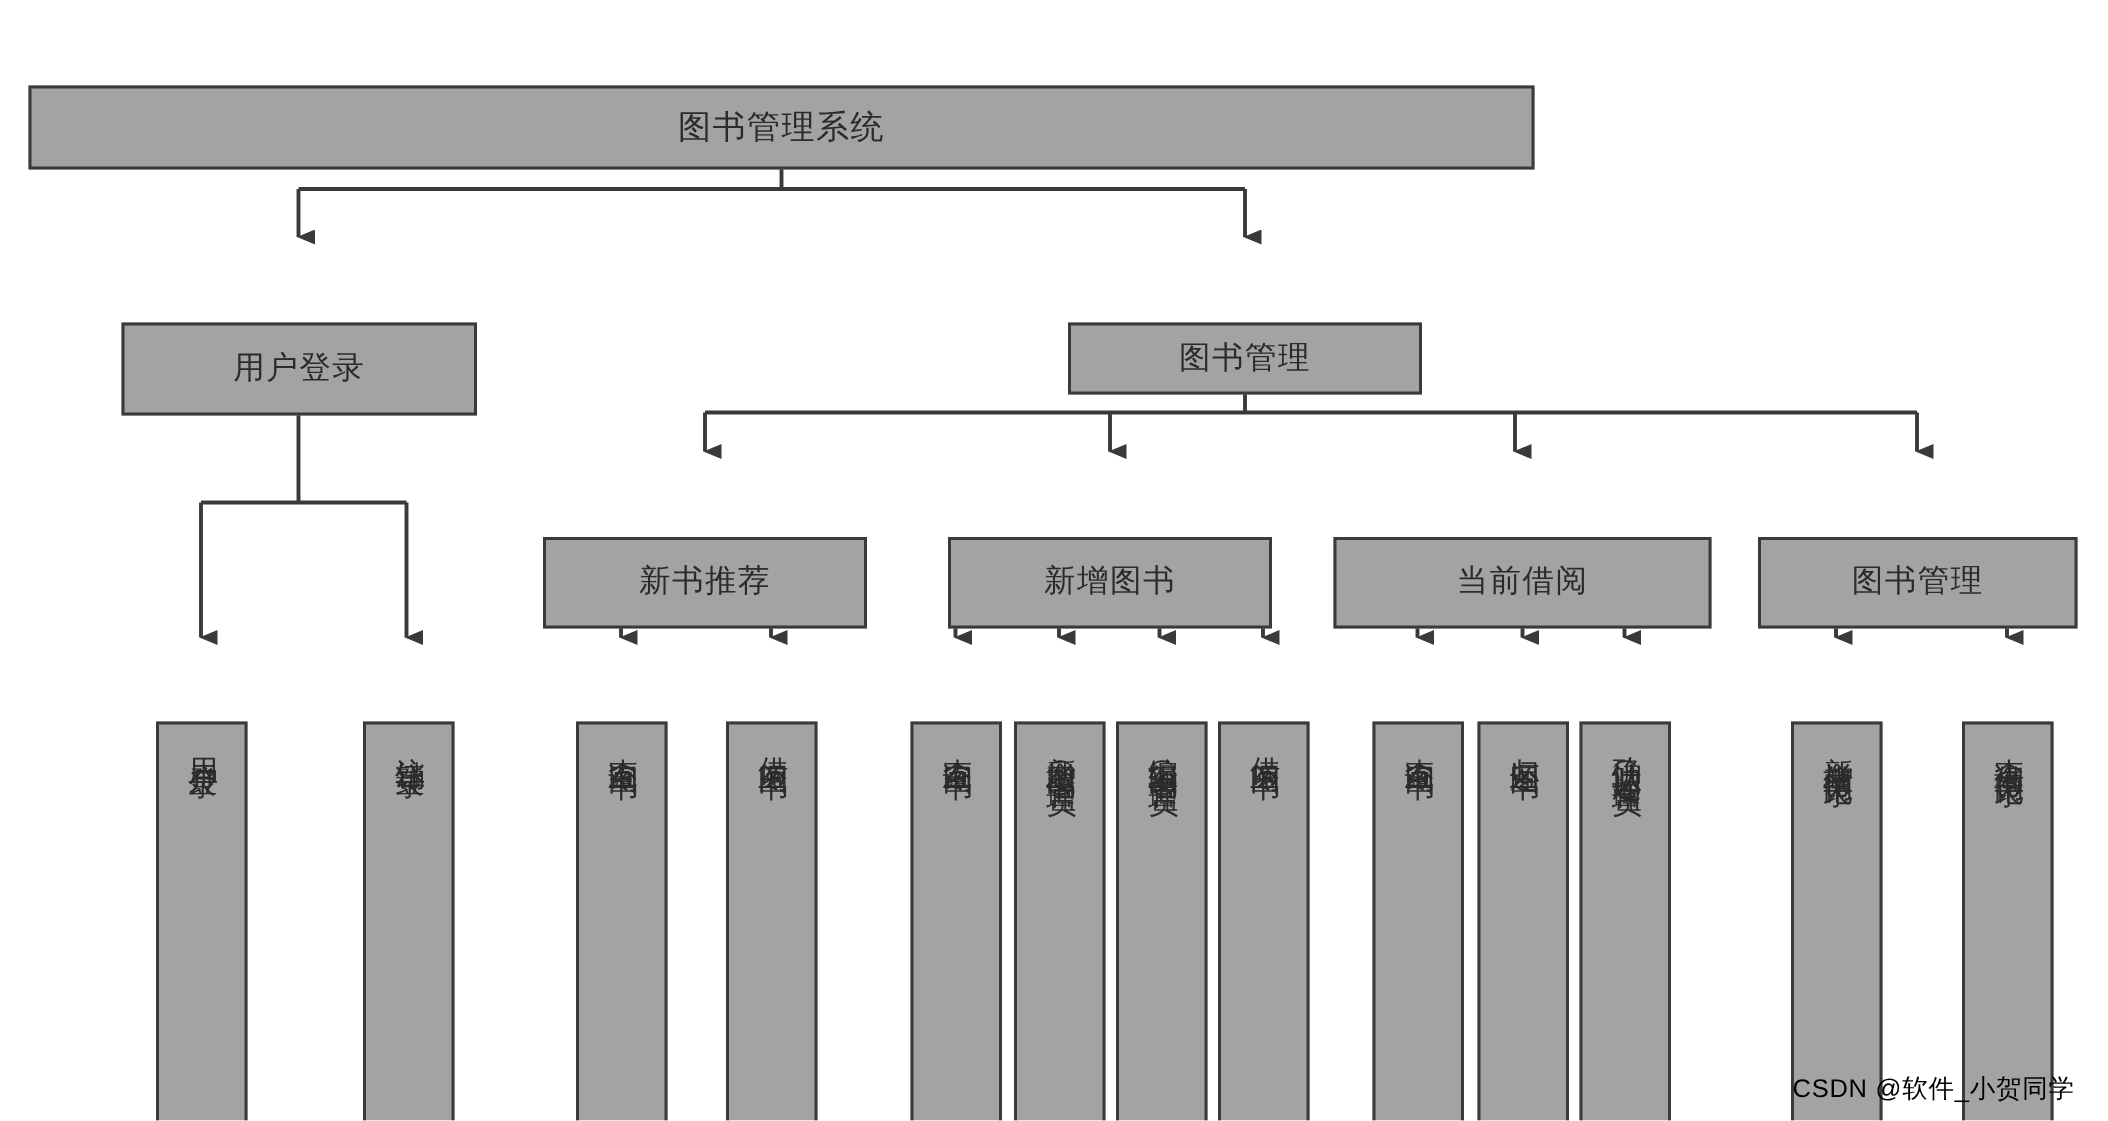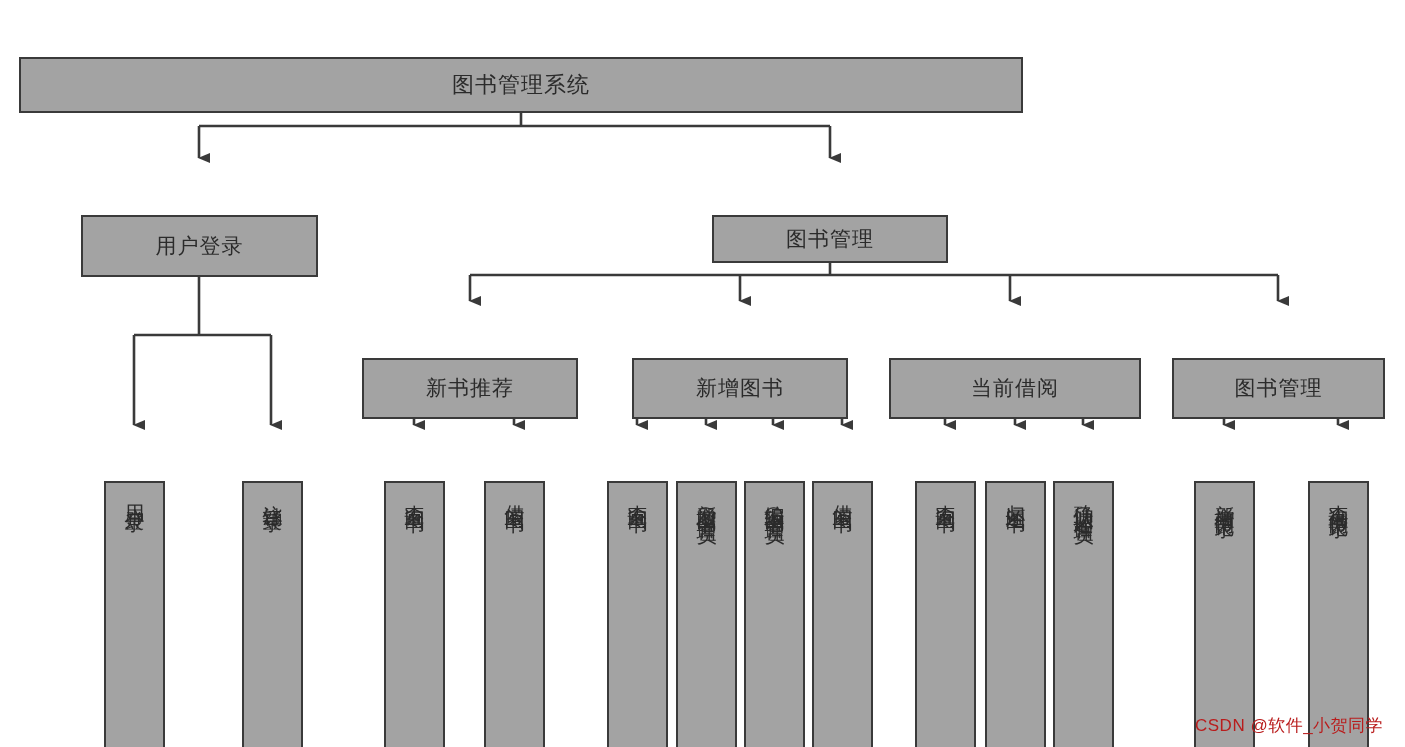--- a/index.html
+++ b/index.html
@@ -58,21 +58,21 @@
     writing-mode: vertical-rl;
     text-orientation: upright;
     letter-spacing: 3px;
     line-height: 1.05;
     white-space: nowrap;
     text-align: center;
   }
   .watermark {
     position: absolute;
     font-size: 17px;
-    color: #b91c1c;
+    color: #000000;
     letter-spacing: 0.5px;
     white-space: nowrap;
     user-select: none;
   }
 </style>
 </head>
 <body>
 
 <div id="diagram-root">
 

